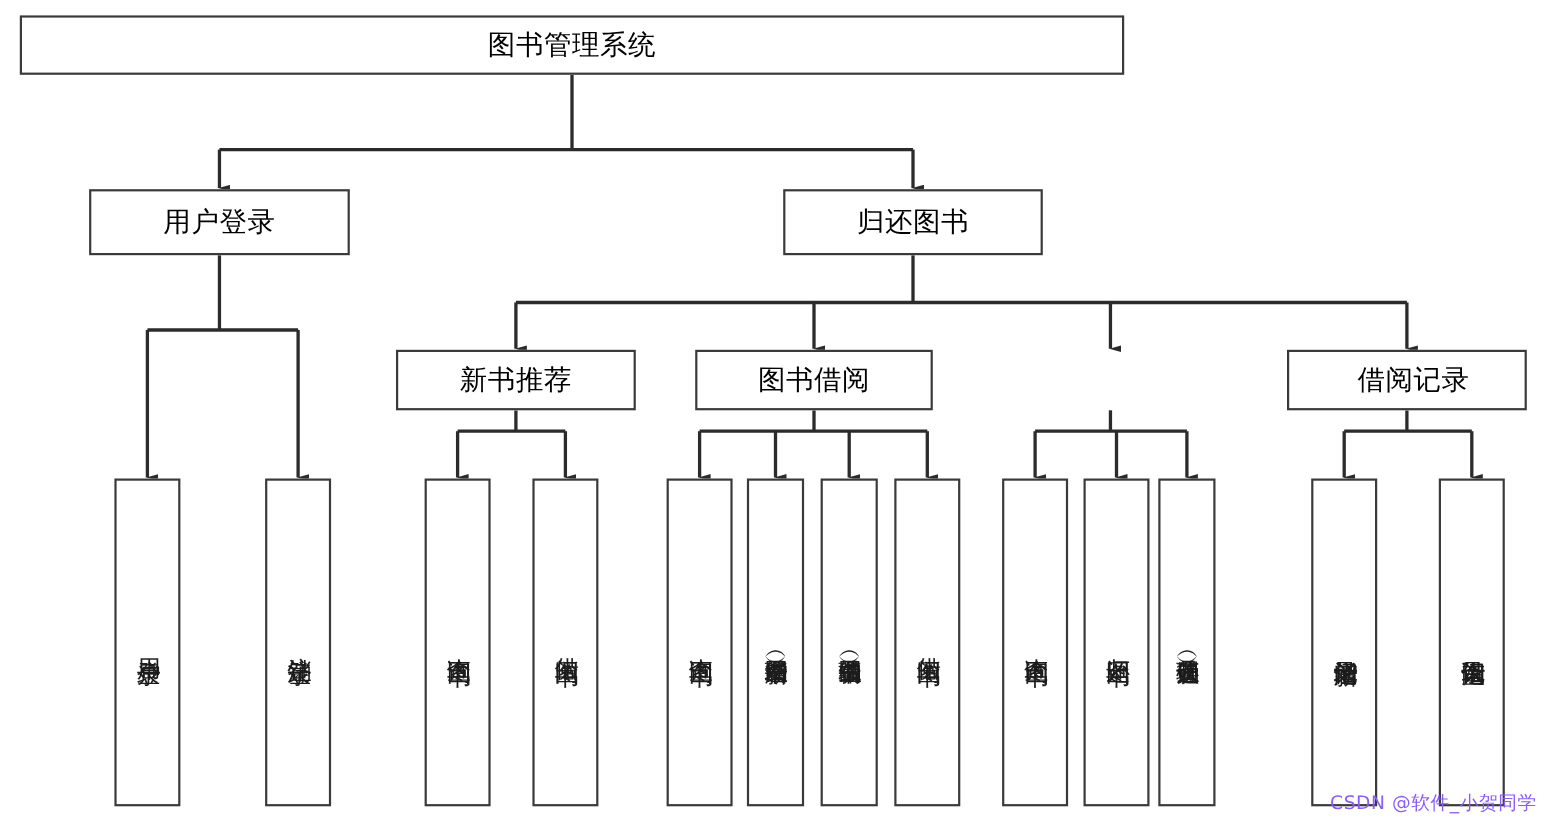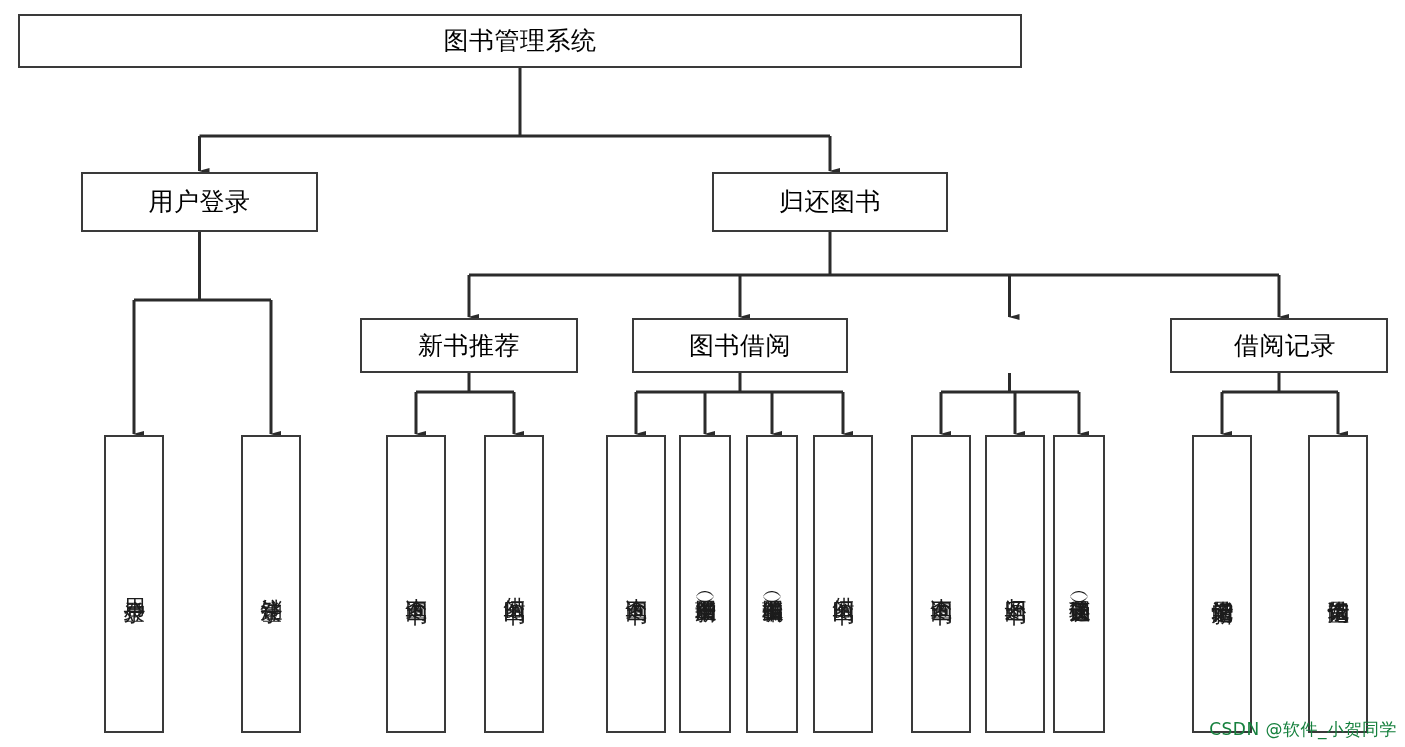--- a/index.html
+++ b/index.html
@@ -52,21 +52,21 @@
     line-height: 1.22;
     letter-spacing: 2px;
     white-space: nowrap;
     text-align: center;
   }
   .watermark {
     position: absolute;
     right: 8px;
     bottom: 6px;
     font-size: 17px;
-    color: #15803d;
+    color: #8b5cf6;
     letter-spacing: 0.5px;
     white-space: nowrap;
     pointer-events: none;
   }
 </style>
 </head>
 <body>
 
 <div id="diagram-root">
 

